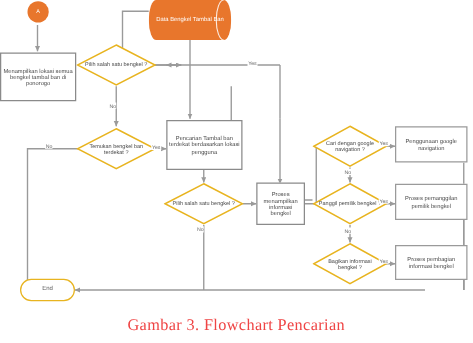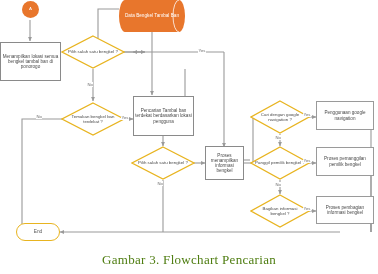--- a/index.html
+++ b/index.html
@@ -110,21 +110,21 @@
   }
   
   .caption {
     position: absolute;
     left: 0;
     top: 252px;
     width: 378px;
     text-align: center;
     font-family: "Liberation Serif", serif;
     font-size: 13px;
-    color: #4d7c0f;
+    color: #ef4444;
     letter-spacing: 0.3px;
     z-index: 5;
   }
 </style>
 </head>
 <body>
 
 <svg id="canvas" viewBox="0 0 378 274" xmlns="http://www.w3.org/2000/svg">
   <defs>
     <marker id="arr" markerWidth="5" markerHeight="5" refX="4.2" refY="2" orient="auto" markerUnits="userSpaceOnUse">

